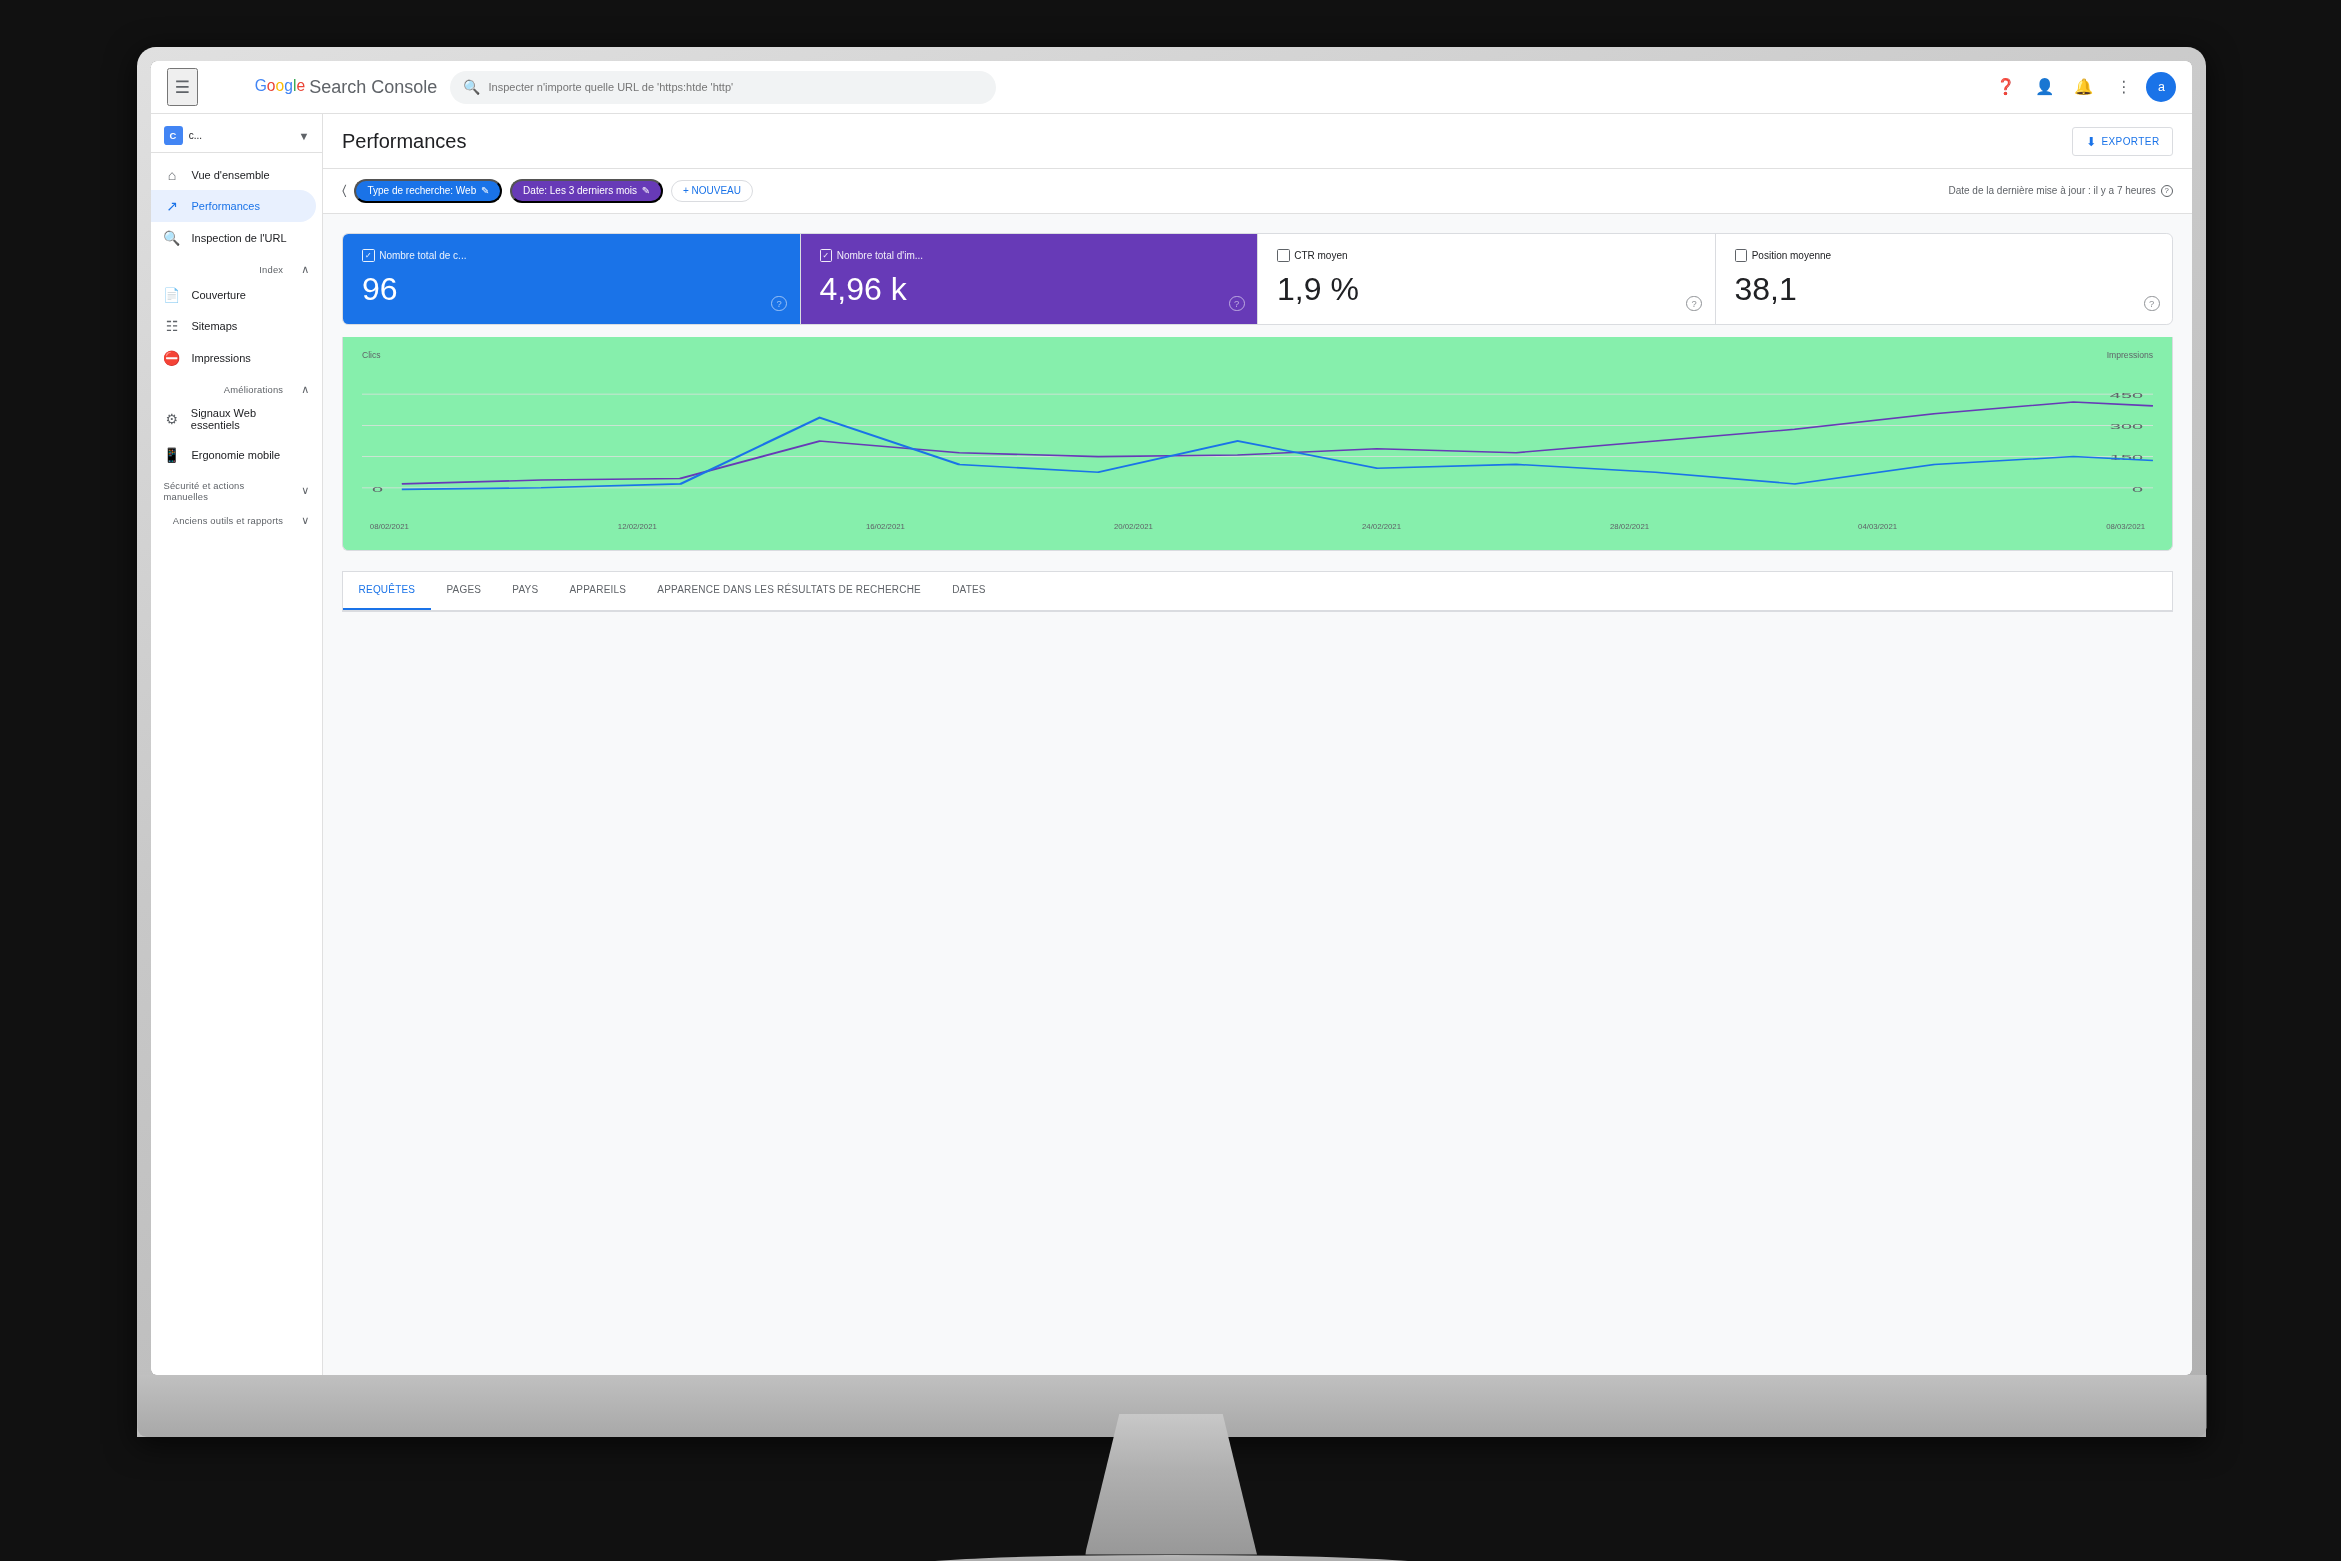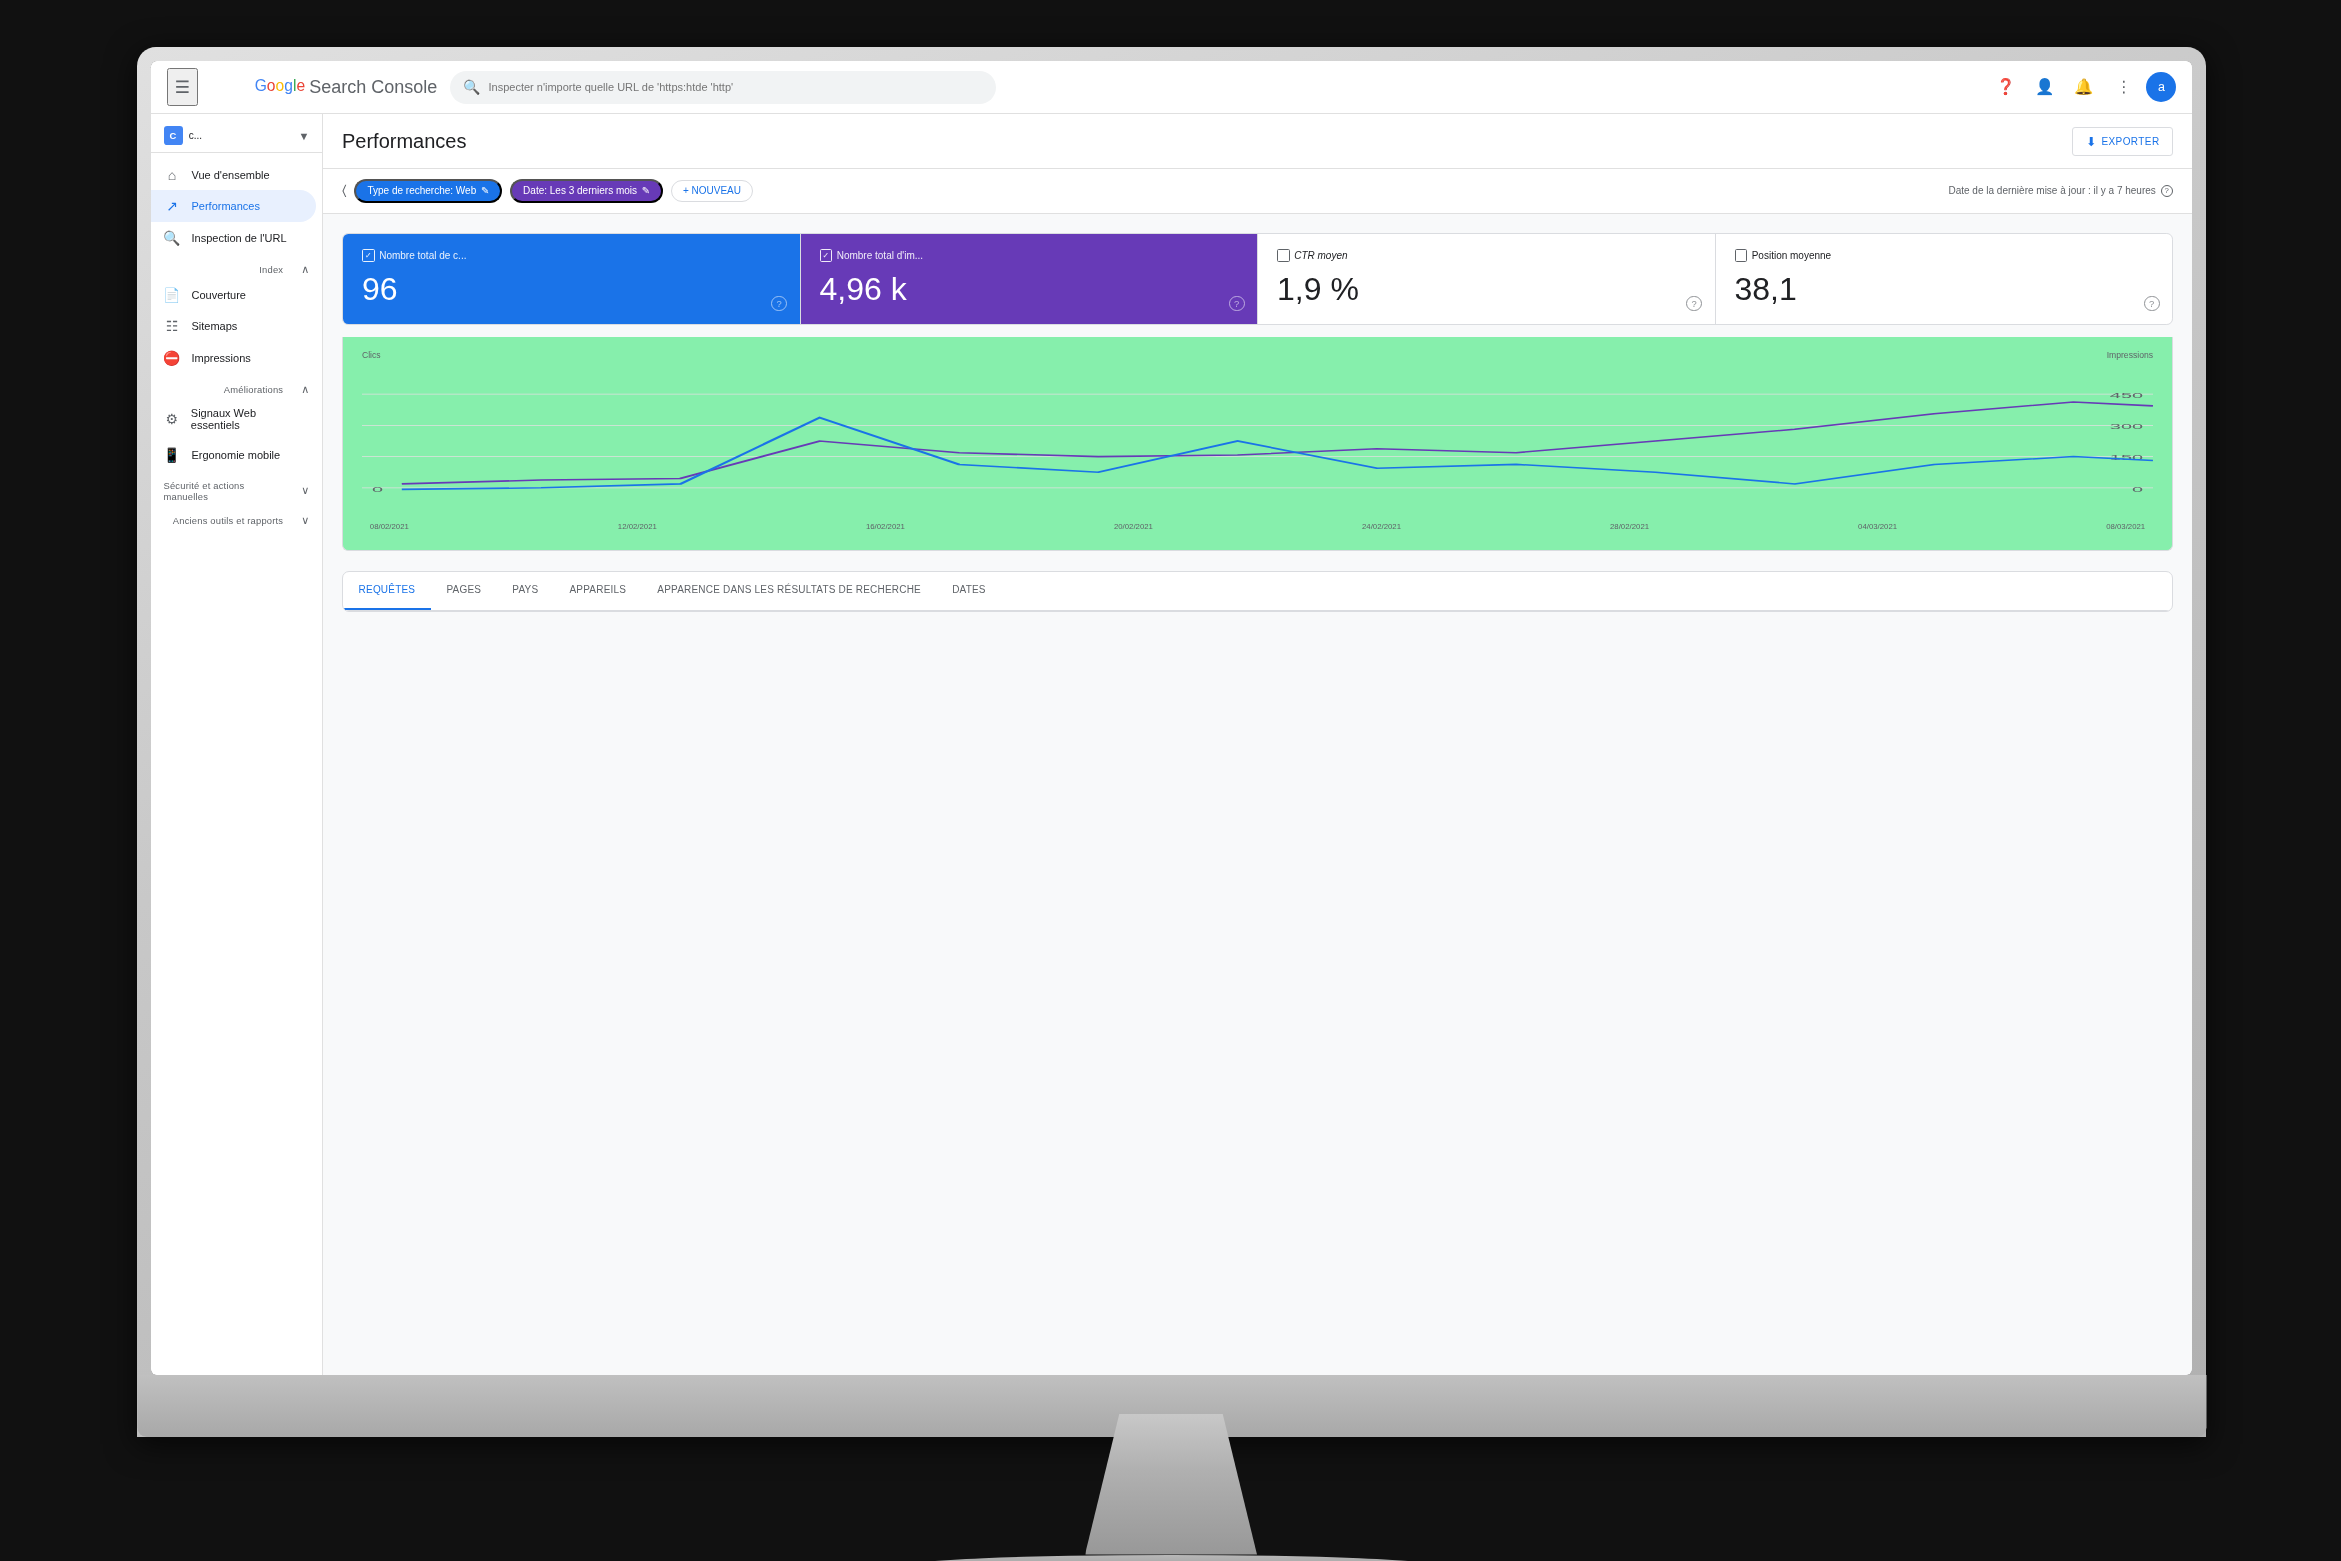--- a/index.html
+++ b/index.html
@@ -529,21 +529,21 @@
     .chart-x-label {
       font-size: 7.8px;
       color: #5f6368;
       text-align: center;
     }
 
     
     .tabs-container {
       background: #fff;
       border: 0.8px solid #dadce0;
-      border-radius: 7px;
+      border-radius: 0;
       overflow: hidden;
     }
 
     .tabs-header {
       display: flex;
       border-bottom: 0.8px solid #dadce0;
     }
 
     .tab-item {
       padding: 12.5px 15.6px;
@@ -721,21 +721,21 @@
                   <div class="metric-checkbox">✓</div>
                   <span>Nombre total d'im...</span>
                 </div>
                 <div class="metric-value">4,96 k</div>
                 <div class="metric-help">?</div>
               </div>
 
               <div class="metric-card">
                 <div class="metric-card-header">
                   <div class="metric-checkbox" style="border-color:#5f6368;"></div>
-                  <span style="color:#202124;font-style:italic;">CTR moyen</span>
+                  <span style="color:#202124;">CTR moyen</span>
                 </div>
                 <div class="metric-value">1,9 %</div>
                 <div class="metric-help" style="color:#5f6368;border-color:#5f6368;">?</div>
               </div>
 
               <div class="metric-card">
                 <div class="metric-card-header">
                   <div class="metric-checkbox" style="border-color:#5f6368;"></div>
                   <span style="color:#202124;">Position moyenne</span>
                 </div>

